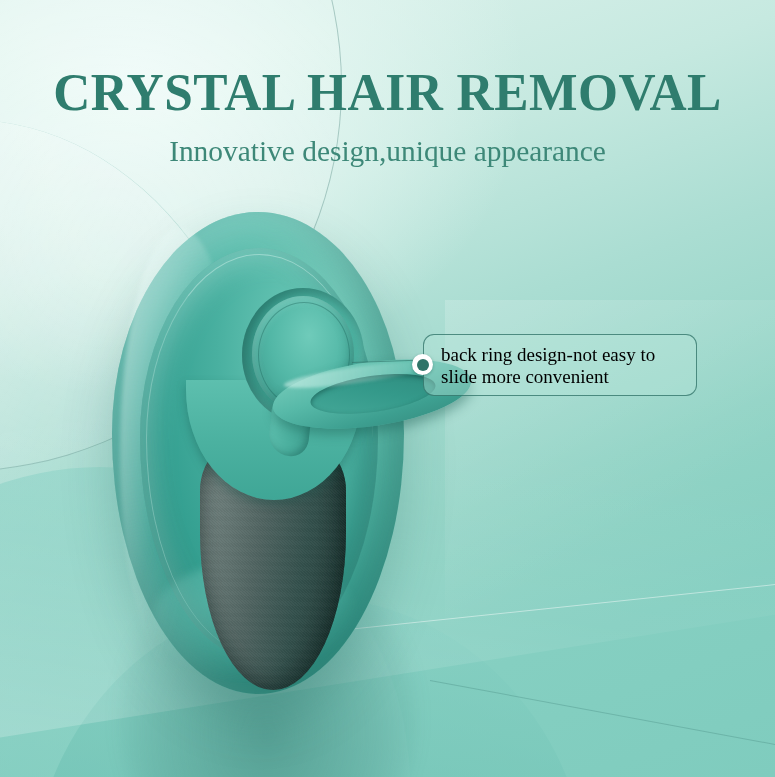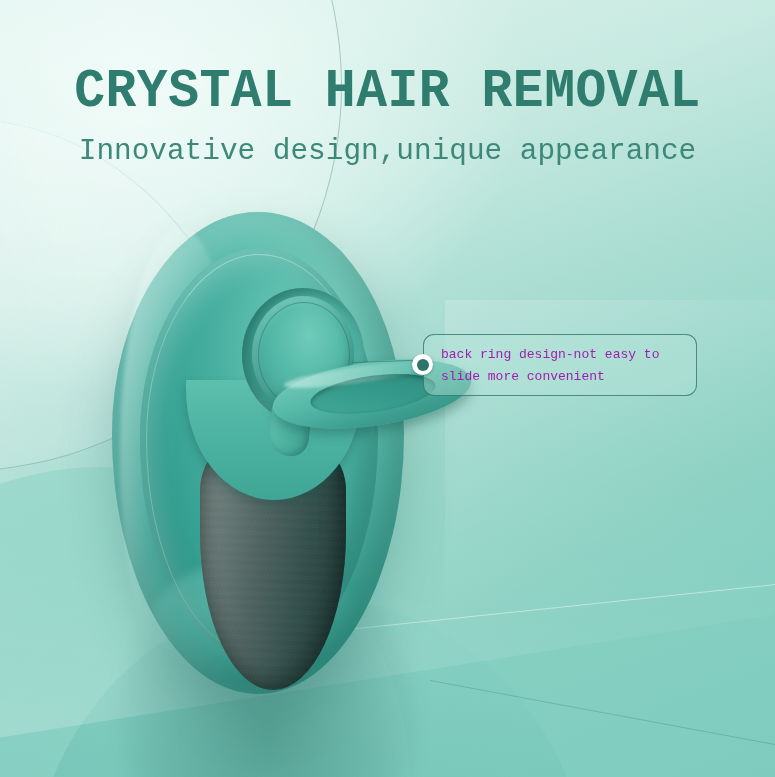--- a/index.html
+++ b/index.html
@@ -5,21 +5,21 @@
   html, body {
     margin: 0;
     padding: 0;
     background: #ffffff;
   }
   #stage {
     position: relative;
     width: 775px;
     height: 777px;
     overflow: hidden;
-    font-family: Liberation Mono, monospace;
+    font-family: Liberation Serif, serif;
     background: #8ed4c6;
   }
 
   
   .bg-base {
     position: absolute;
     inset: 0;
     background:
       linear-gradient(160deg,
         #dff2ec 0%,
@@ -308,23 +308,23 @@
     top: 334px;
     width: 274px;
     height: 62px;
     border: 1.5px solid rgba(38,105,95,0.72);
     border-radius: 11px;
     background: rgba(182,228,218,0.42);
     box-sizing: border-box;
     padding: 9px 0 0 17px;
   }
   .callout-text {
-    font-size: 13px;
+    font-size: 19px;
     line-height: 22px;
-    color: #a21caf;
+    color: #000000;
     white-space: pre-line;
   }
   .callout-dot {
     position: absolute;
     left: 412px;
     top: 354px;
     width: 21px; height: 21px;
     border-radius: 50%;
     background: #ffffff;
     box-shadow: 0 1px 3px rgba(20,70,62,0.35);

